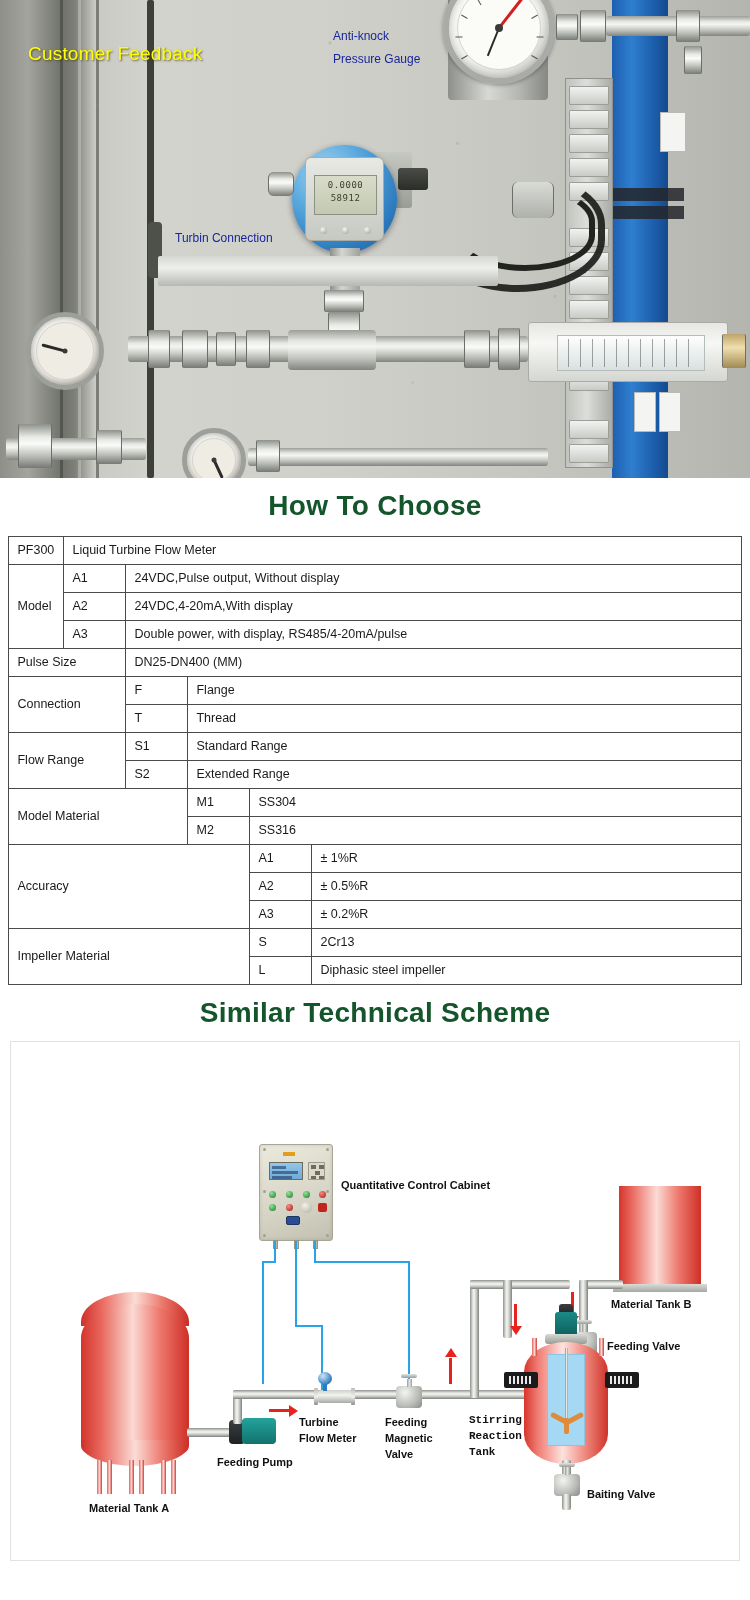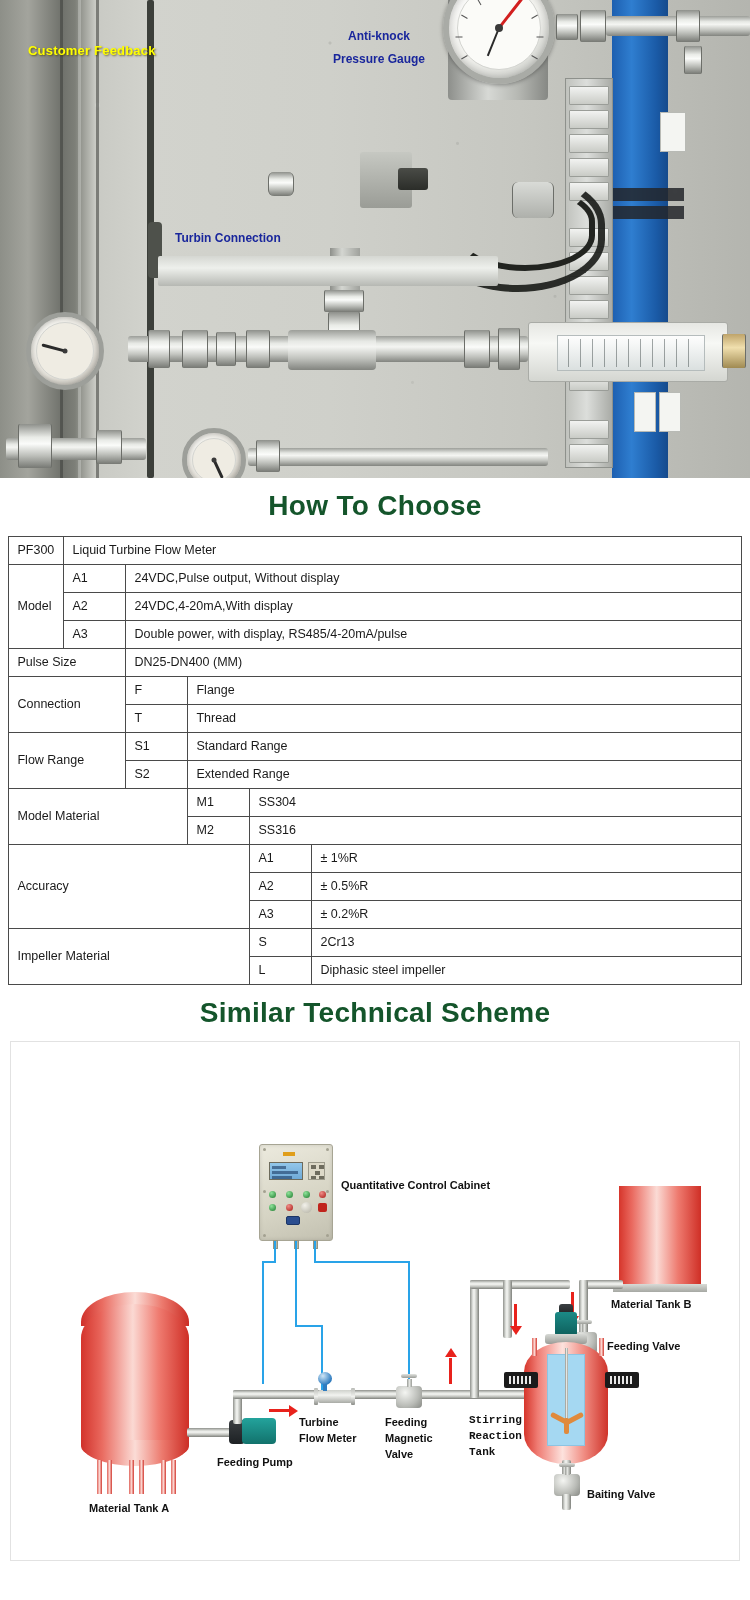--- a/index.html
+++ b/index.html
@@ -174,25 +174,24 @@
     border-left-color:transparent; border-top-color:transparent;
     opacity:.92;
   }
   .cable2 {
     position:absolute; left:455px; top:186px; width:140px; height:85px;
     border:6px solid #222420; border-radius:60%/50%;
     border-left-color:transparent; border-top-color:transparent;
   }
 
   .photo-label {
-    position:absolute; font-weight:bold; white-space:pre-line;
+    position:absolute; font-weight:normal; white-space:pre-line;
     text-shadow: 0 1px 1px rgba(0,0,0,.45);
-    text-align: center;
-  }
-  #lbl-customer-feedback { left:28px; top:43px; font-size:13px; color:#ffff00;
+  }
+  #lbl-customer-feedback { left:28px; top:43px; font-size:19px; color:#ffff00;
     text-shadow: 1px 1px 2px rgba(70,60,0,.75); letter-spacing:.2px; }
   #lbl-anti-knock { left:333px; top:25px; font-size:12px; color:#19269c;
     line-height:23px; text-shadow:none; }
   #lbl-turbin { left:175px; top:231px; font-size:12px; color:#19269c; text-shadow:none; }
 
   
   .section-title {
     text-align:center; color:#14552b; font-weight:bold;
     font-family:"Liberation Sans", sans-serif;
   }
@@ -429,20 +428,31 @@
     <div class="pipe-h" style="left:606px;top:16px;width:144px;height:20px;"></div>
     <div class="pipe-nut" style="left:676px;top:10px;width:24px;height:32px;"></div>
     <div class="pipe-nut" style="left:684px;top:46px;width:18px;height:28px;"></div>
 
     <div class="cables"></div>
     <div class="cable2"></div>
     <div class="pipe-nut" style="left:512px;top:182px;width:42px;height:36px;background:linear-gradient(180deg,#d9dbd7,#aeb0ab);border-radius:6px;"></div>
 
     <div class="fm-box"></div>
     <div class="fm-conn"></div>
+    <div class="fm-head">
+      <div class="fm-inner">
+        <div class="fm-lcd">
+          <div>0.0000</div>
+          <div>58912</div>
+        </div>
+        <div class="fm-btn" style="left:14px;"></div>
+        <div class="fm-btn" style="left:36px;"></div>
+        <div class="fm-btn" style="left:58px;"></div>
+      </div>
+    </div>
     <div class="pipe-nut" style="left:268px;top:172px;width:26px;height:24px;border-radius:6px;"></div>
     <div class="fm-stem"></div>
     <div class="pipe-nut" style="left:324px;top:290px;width:40px;height:22px;"></div>
     <div class="pipe-nut" style="left:328px;top:312px;width:32px;height:44px;"></div>
 
     <div class="pipe-h" style="left:158px;top:256px;width:340px;height:30px;background:linear-gradient(180deg,#d5d7d2,#eef0ec 40%,#b6b8b3);border-radius:2px;"></div>
 
     <div class="pipe-h" style="left:128px;top:336px;width:400px;height:26px;"></div>
     <div class="pipe-nut" style="left:148px;top:330px;width:22px;height:38px;"></div>
     <div class="pipe-nut" style="left:182px;top:330px;width:26px;height:38px;"></div>

